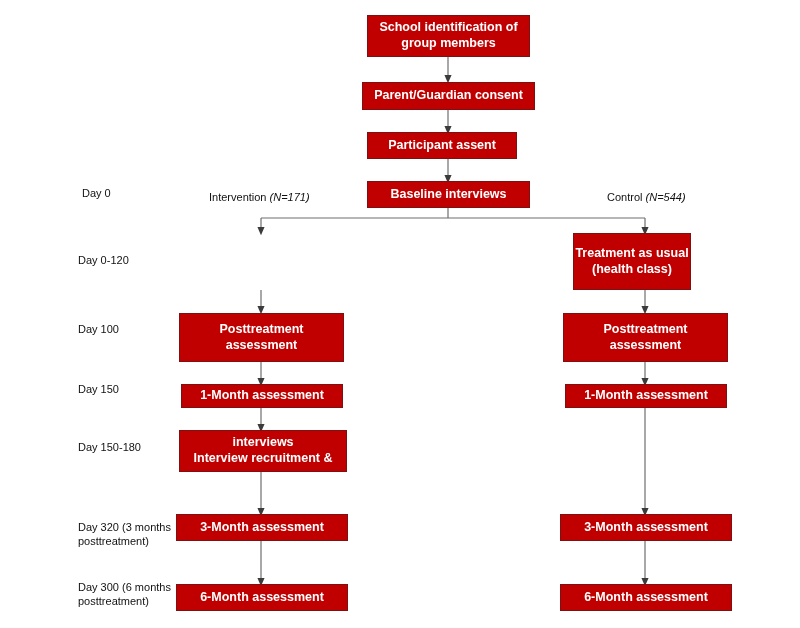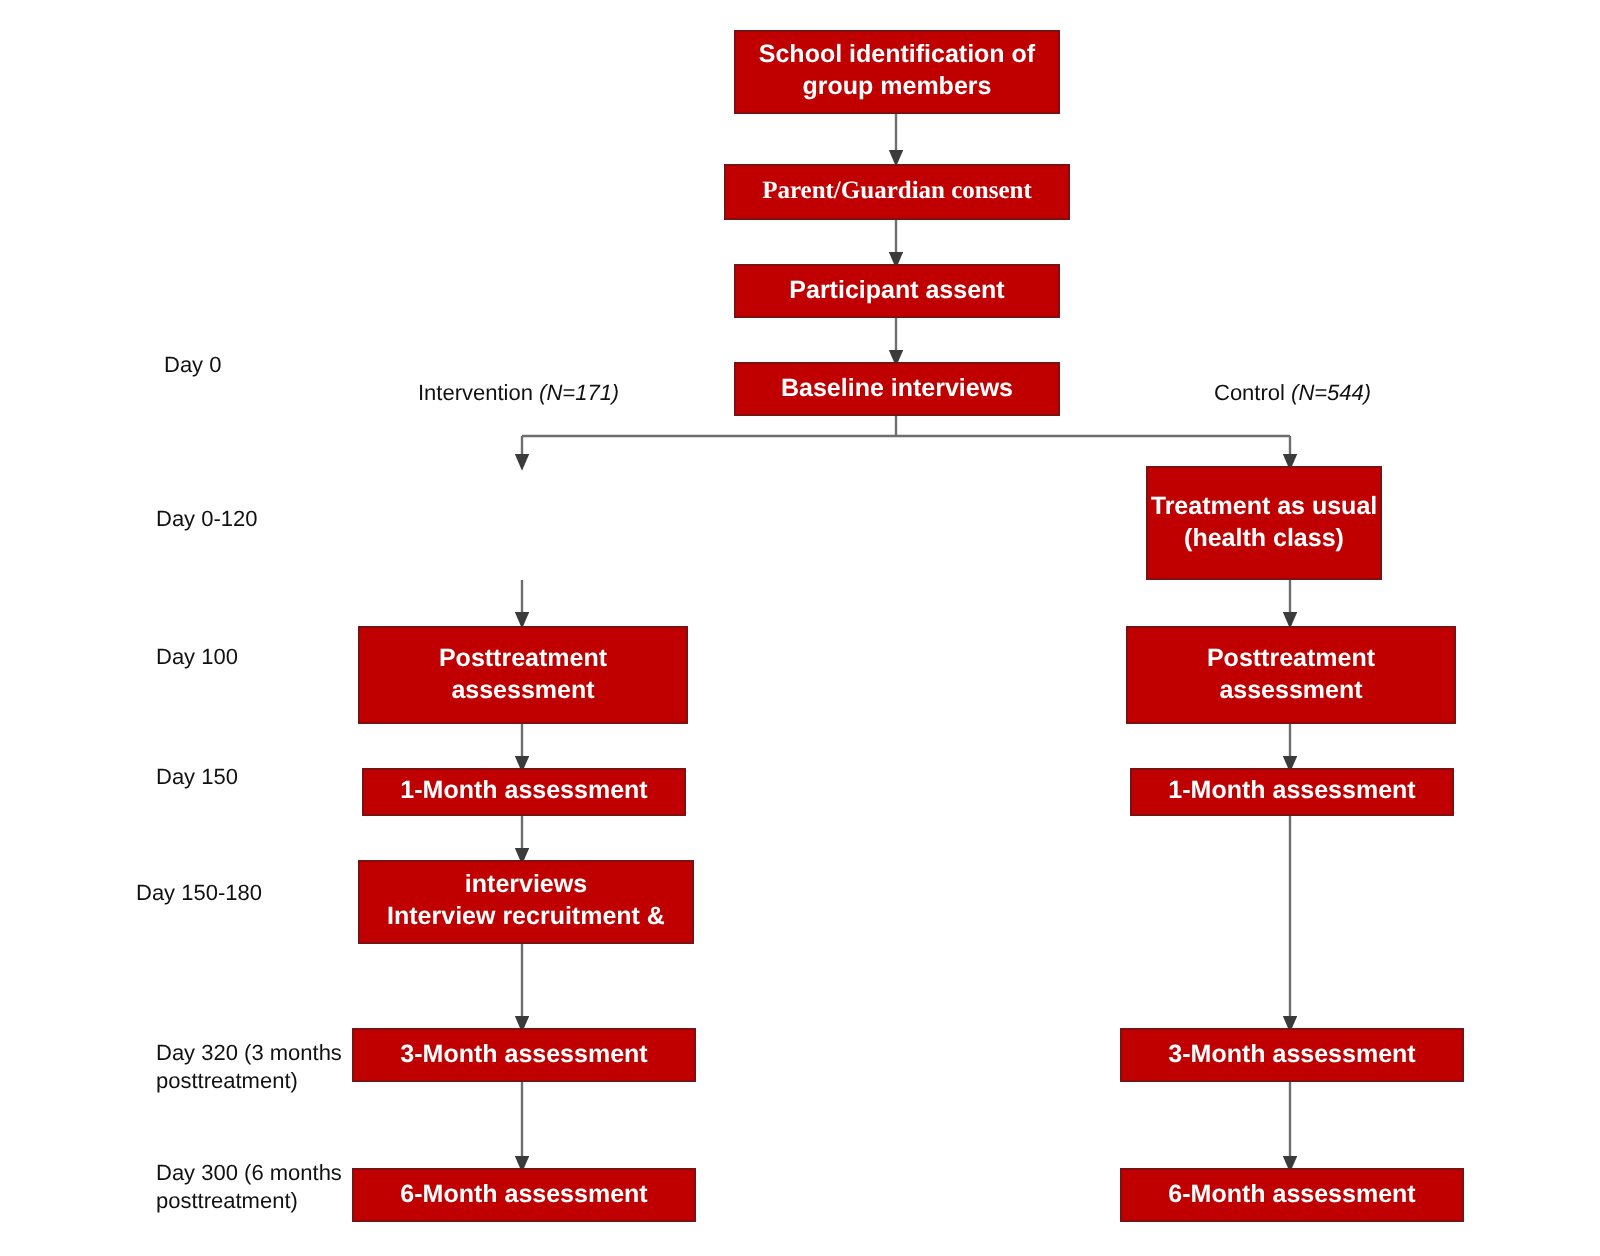--- a/index.html
+++ b/index.html
@@ -97,51 +97,51 @@
       <line x1="261" y1="541" x2="261" y2="583"></line>
     </g>
     <g stroke="#6e6e6e" stroke-width="1.2" fill="none" marker-end="url(#arrow)">
       <line x1="645" y1="290" x2="645" y2="311"></line>
       <line x1="645" y1="362" x2="645" y2="383"></line>
       <line x1="645" y1="408" x2="645" y2="513"></line>
       <line x1="645" y1="541" x2="645" y2="583"></line>
     </g>
   </svg>
 
-  <div class="timeline-label" style="left:82px; top:176px;">Day 0</div>
+  <div class="timeline-label" style="left:82px; top:186px;">Day 0</div>
   <div class="timeline-label" style="left:78px; top:253px;">Day 0-120</div>
   <div class="timeline-label" style="left:78px; top:322px;">Day 100</div>
   <div class="timeline-label" style="left:78px; top:382px;">Day 150</div>
-  <div class="timeline-label" style="left:68px; top:440px;">Day 150-180</div>
+  <div class="timeline-label" style="left:78px; top:440px;">Day 150-180</div>
   <div class="timeline-label" style="left:78px; top:520px;">Day 320 (3 months
 posttreatment)</div>
   <div class="timeline-label" style="left:78px; top:580px;">Day 300 (6 months
 posttreatment)</div>
 
   <div class="branch-label" style="left:209px; top:191px;">
     <span>Intervention </span><span class="n">(N=171)</span>
   </div>
   <div class="branch-label" style="left:607px; top:191px;">
     <span>Control </span><span class="n">(N=544)</span>
   </div>
 
   <div class="node" style="left:367px; top:15px; width:163px; height:42px;">
     <div>
       <span class="ln">School identification of</span>
       <span class="ln">group members</span>
     </div>
   </div>
 
-  <div class="node" style="left:362px; top:82px; width:173px; height:28px;font-family:Liberation Serif, serif;">
+  <div class="node" style="left:362px; top:82px; width:173px; height:28px;">
     <div>
       <span class="ln">Parent/Guardian consent</span>
     </div>
   </div>
 
-  <div class="node" style="left:367px; top:132px; width:163px; height:27px;">
+  <div class="node" style="left:367px; top:132px; width:150px; height:27px;">
     <div>
       <span class="ln">Participant assent</span>
     </div>
   </div>
 
   <div class="node" style="left:367px; top:181px; width:163px; height:27px;">
     <div>
       <span class="ln">Baseline interviews</span>
     </div>
   </div>

